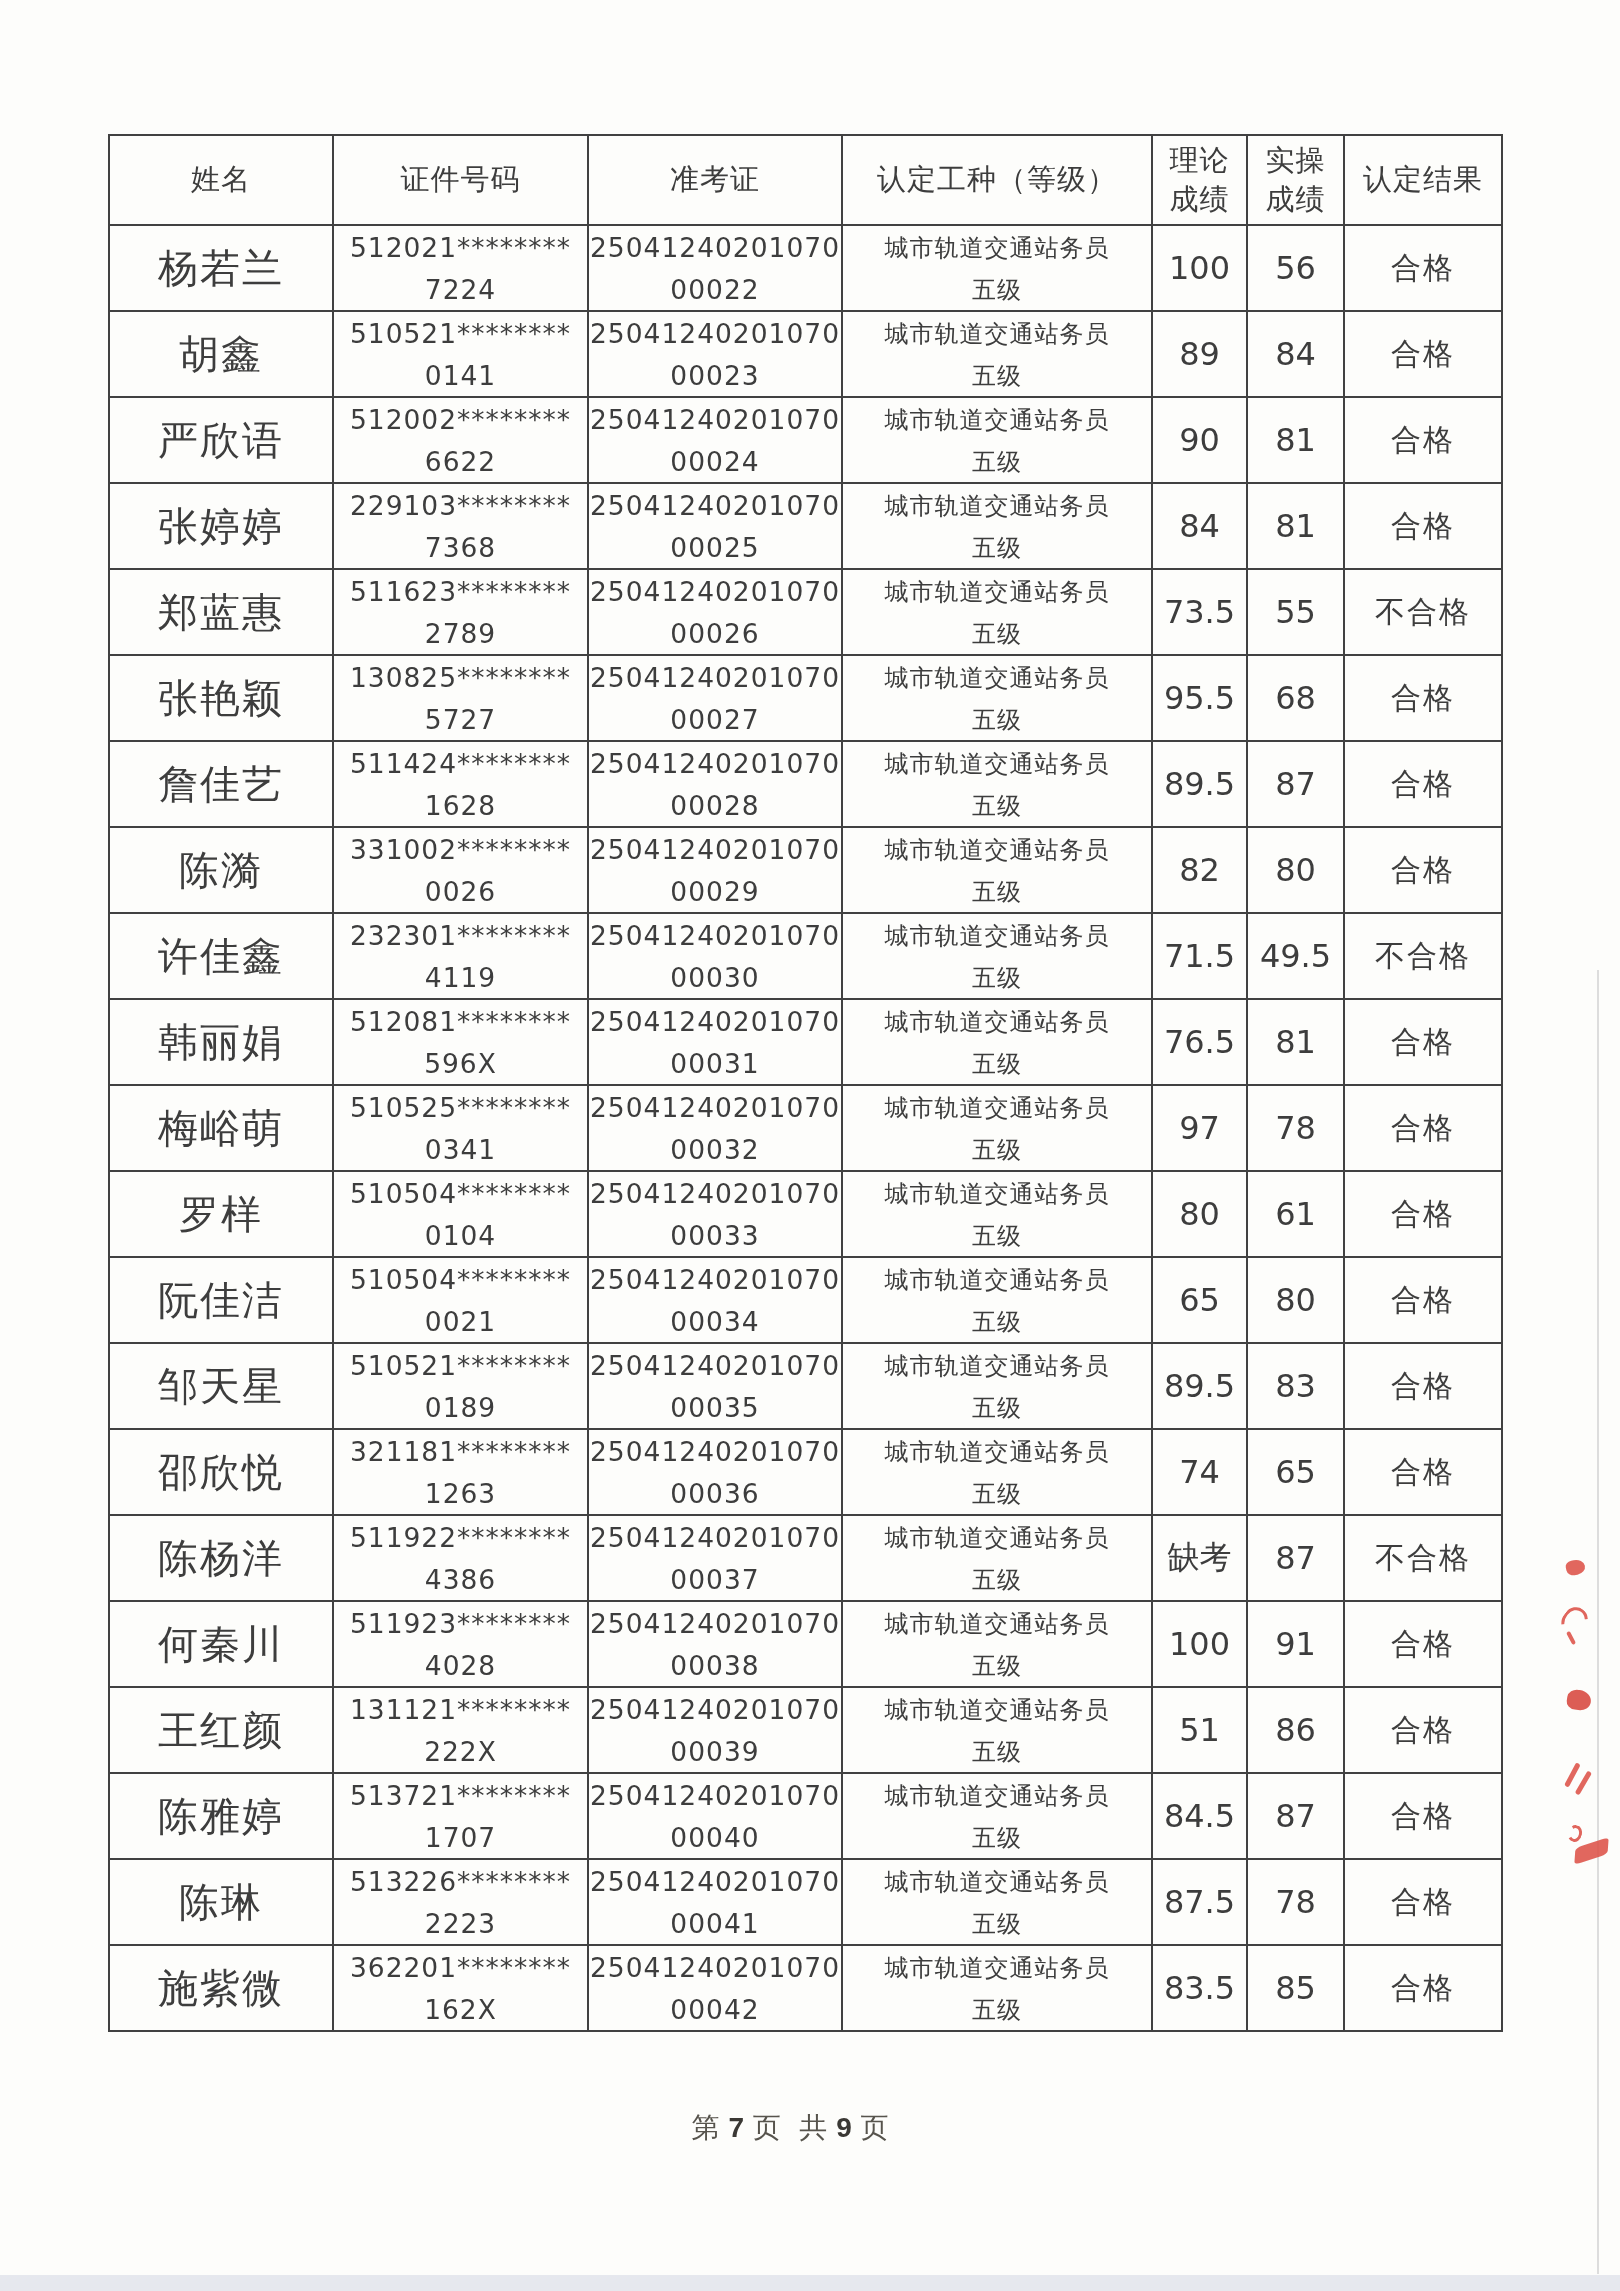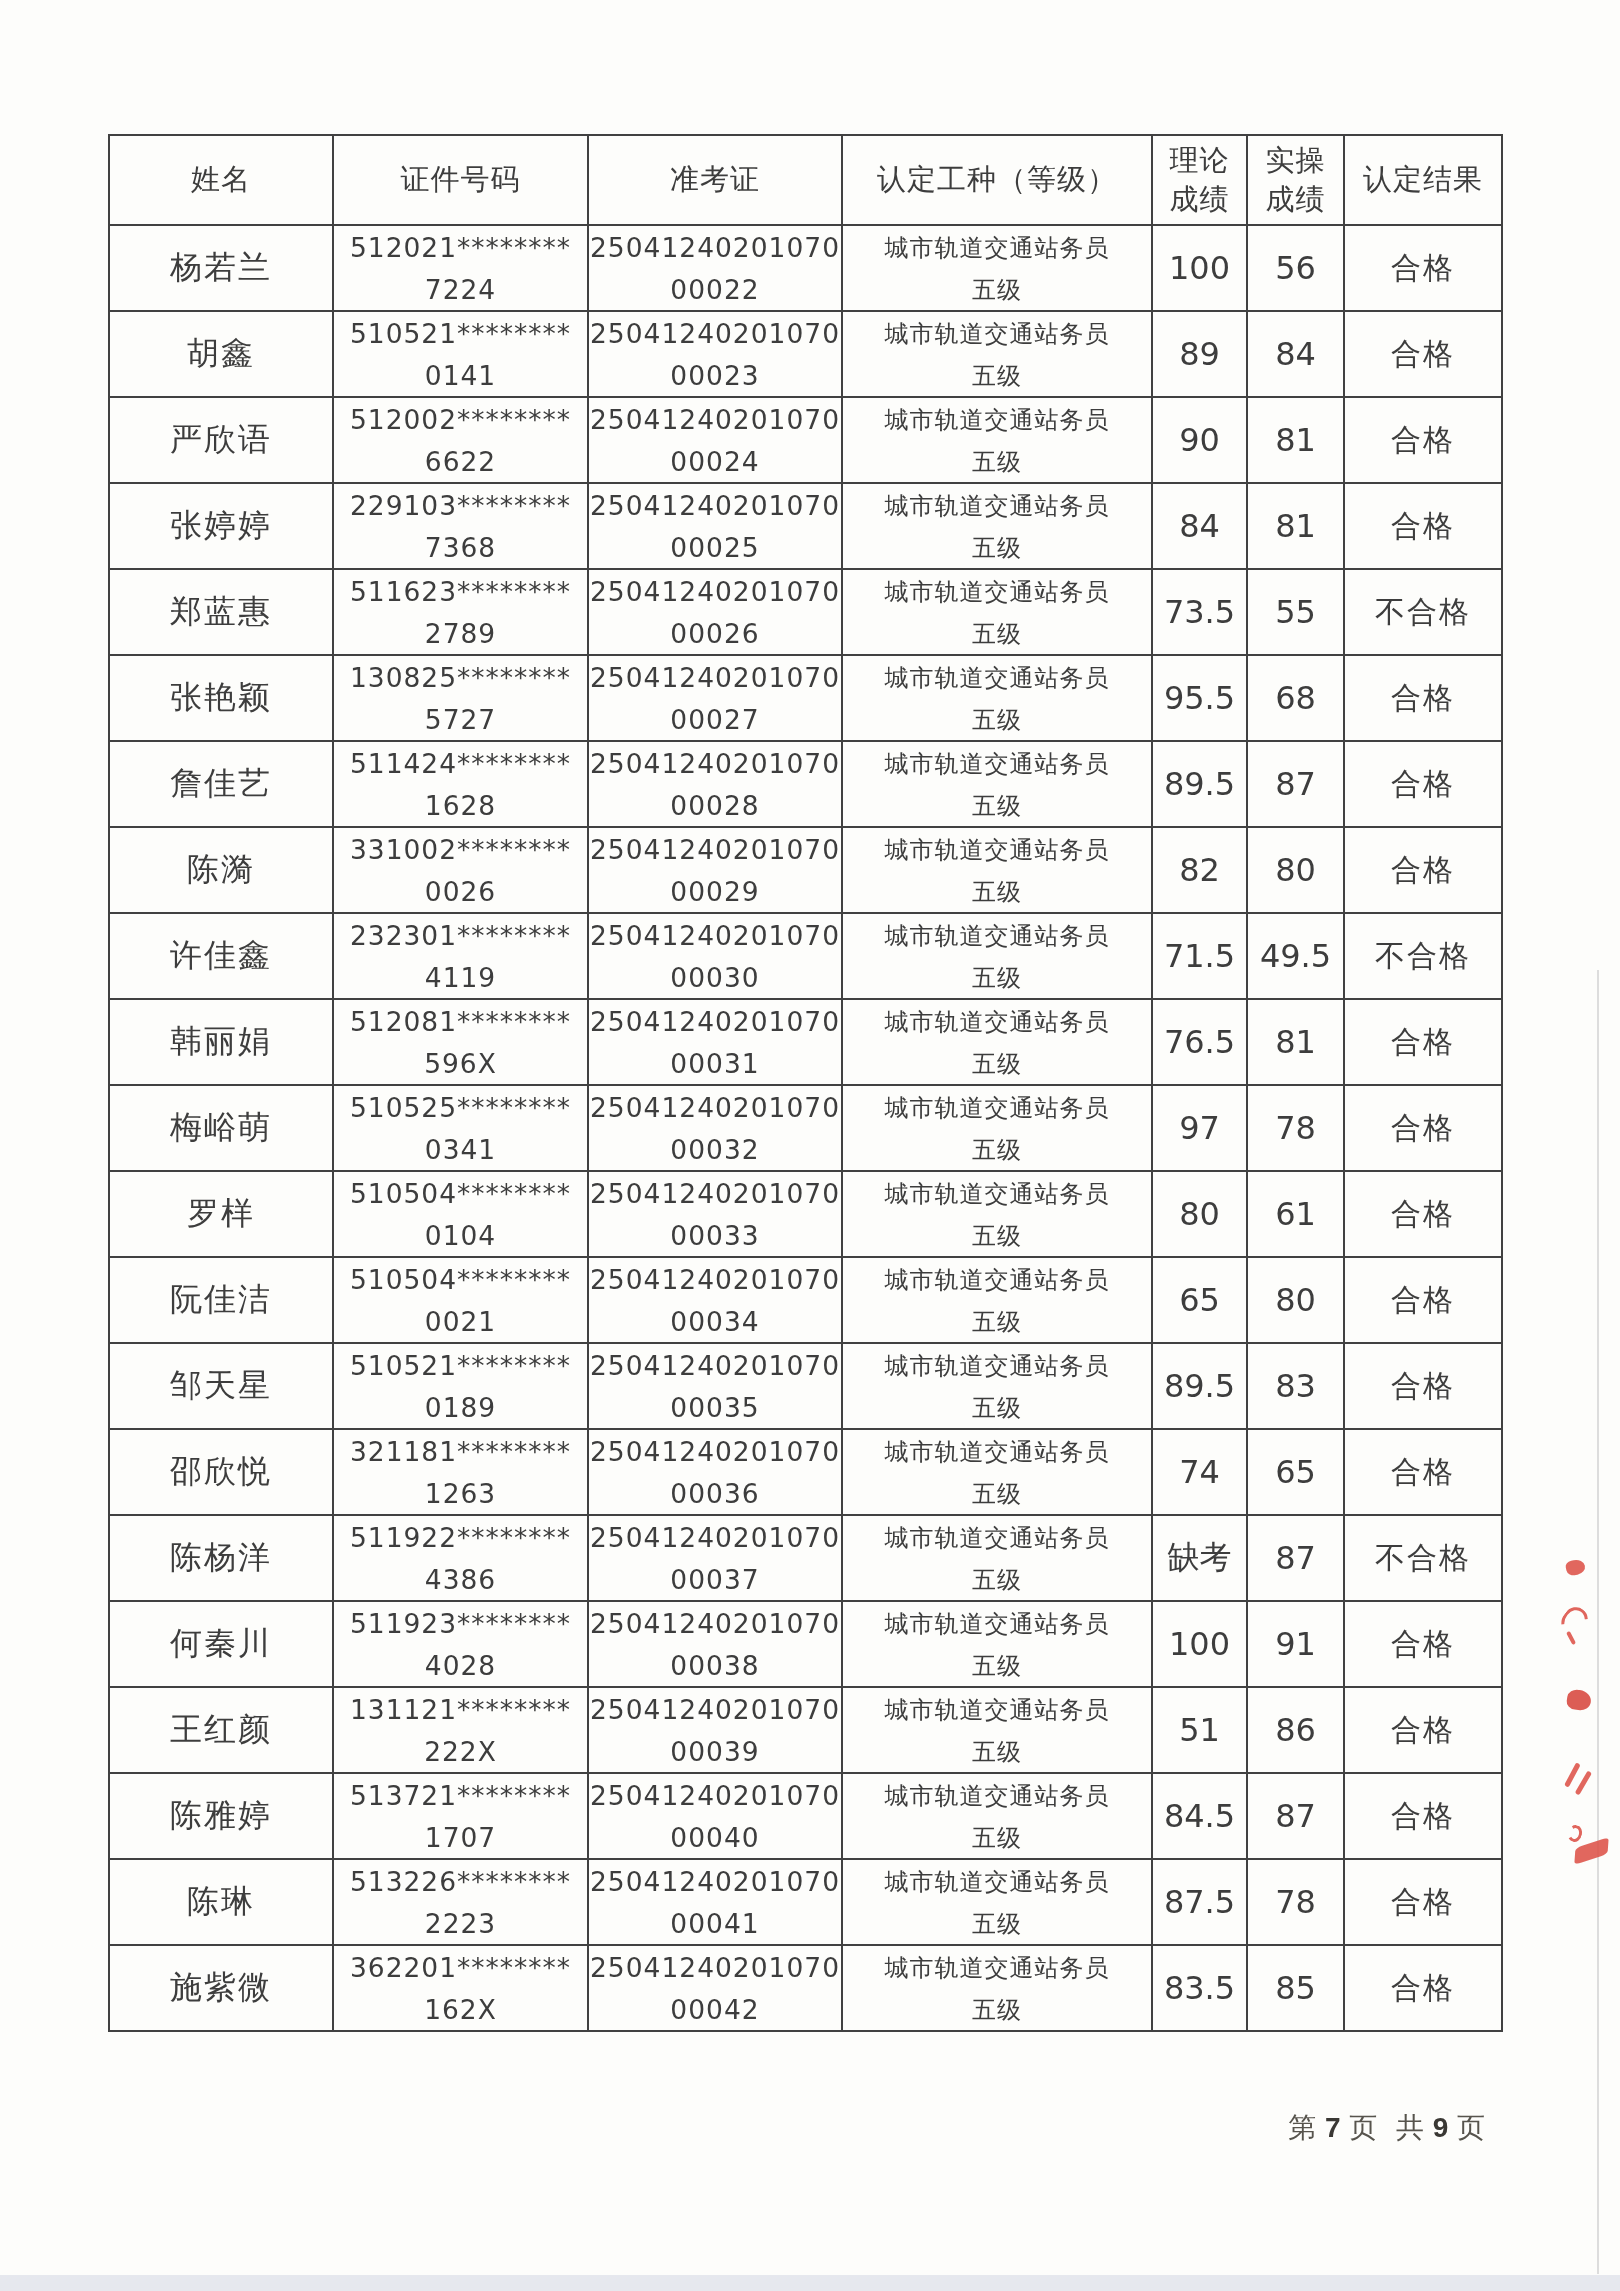--- a/index.html
+++ b/index.html
@@ -11,27 +11,27 @@
     border-collapse:collapse; table-layout:fixed; }
   th, td { border:2px solid #414141; text-align:center; vertical-align:middle;
     color:#3d3d3d; padding:0; overflow:hidden; }
   thead tr { height:90px; }
   tbody tr { height:86px; }
   th { font-size:29px; font-weight:400; letter-spacing:1px; }
   .hdr2 span { display:block; line-height:39px; }
 
   .twoline { display:flex; flex-direction:column; justify-content:space-around;
     align-items:center; height:84px; }
-  .cell-name  { font-size:32px; letter-spacing:2px; }
+  .cell-name  { font-size:40px; letter-spacing:2px; }
   .num-line   { font-size:26.5px; font-family:"DejaVu Sans", sans-serif; letter-spacing:1px; line-height:29px; }
   .occ-line   { font-size:24px; line-height:33px; letter-spacing:1px; }
   .cell-score { font-size:32px; font-family:"DejaVu Sans", sans-serif; }
   .cell-result{ font-size:30px; letter-spacing:2px; }
 
-  .footer { position:absolute; left:95px; top:2109px; width:1393px; text-align:right;
+  .footer { position:absolute; left:95px; top:2109px; width:1393px; text-align:center;
     font-size:28px; color:#57544d; letter-spacing:2.9px; }
   .footer b { color:#3a3834; font-weight:700; padding:0 5.9px; }
   .footer .gap { display:inline-block; width:15.7px; }
 
   
   .edge-line { position:absolute; left:1597px; top:970px; width:2px; height:1304px;
     background:#dddddd; }
   .bottom-band { position:absolute; left:0; top:2275px; width:1620px; height:16.7px;
     background:#e6e8ee; }
   .stamp { position:absolute; background:#dd5248; opacity:.88; }

